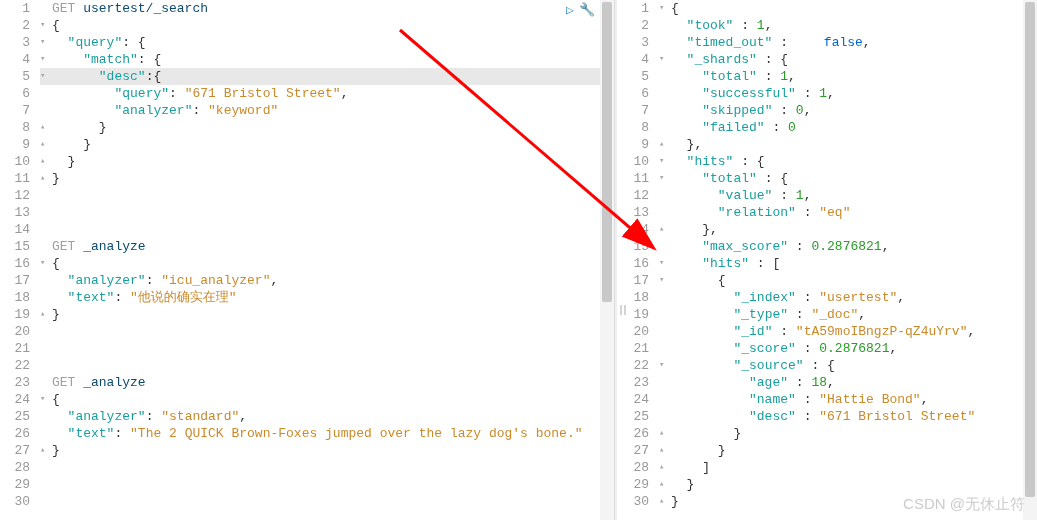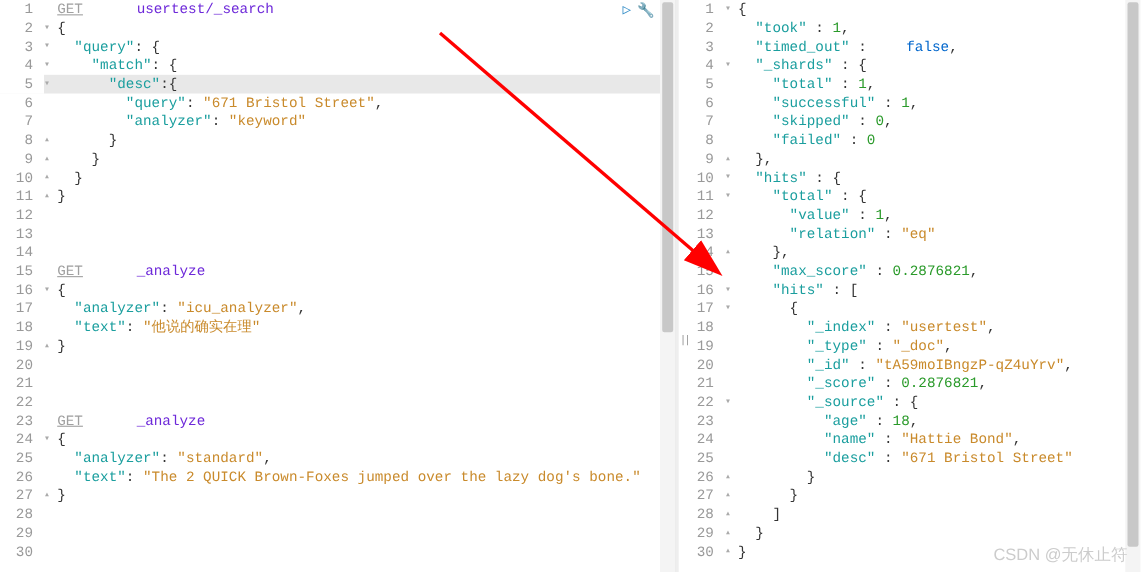--- a/index.html
+++ b/index.html
@@ -47,22 +47,22 @@
     .row.highlighted { background: #e8e8e8; }
     .fold {
       width: 12px;
       color: #aaa;
       font-size: 9px;
       display: flex;
       align-items: center;
     }
     .code { white-space: pre; flex: 1; }
     .right-gutter { width: 44px; text-align: right; padding-right: 10px; color: #999; user-select: none; }
-    .method { color: #a0a0a0; text-decoration: underline; }
-    .path { color: #6d28d9; margin-left: 41px; }
+    .method { color: #a0a0a0; }
+    .path { color: #0c4a6e; }
     .punct { color: #333; }
     .key { color: #1a9e9e; }
     .str { color: #c98a2b; }
     .num { color: #2a9a2a; }
     .bool { color: #0066cc; margin-left: 28px; }
     .action-icons {
       position: absolute;
       top: 2px;
       right: 18px;
       display: flex;

